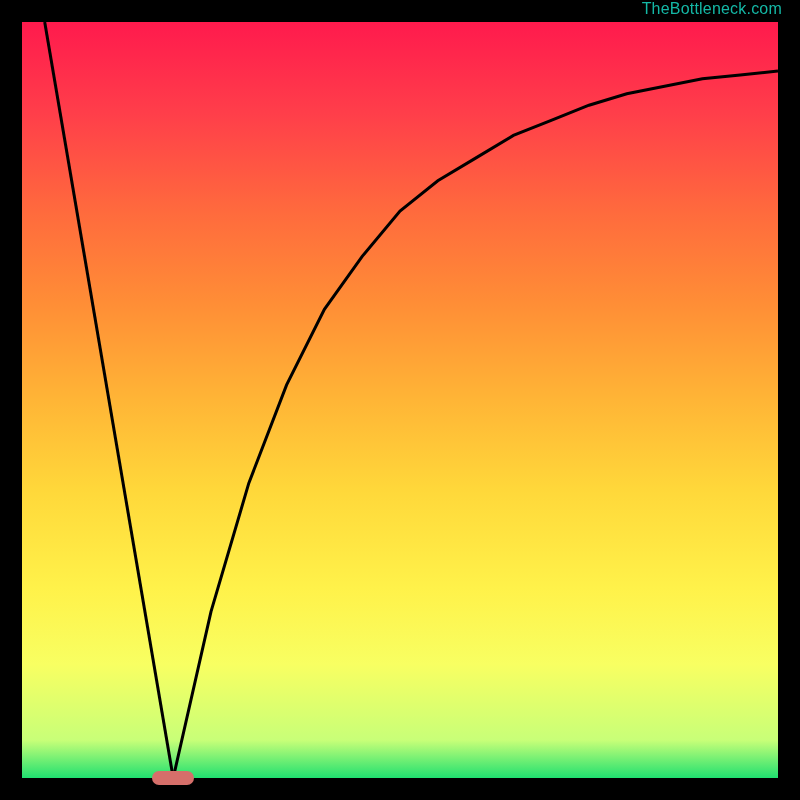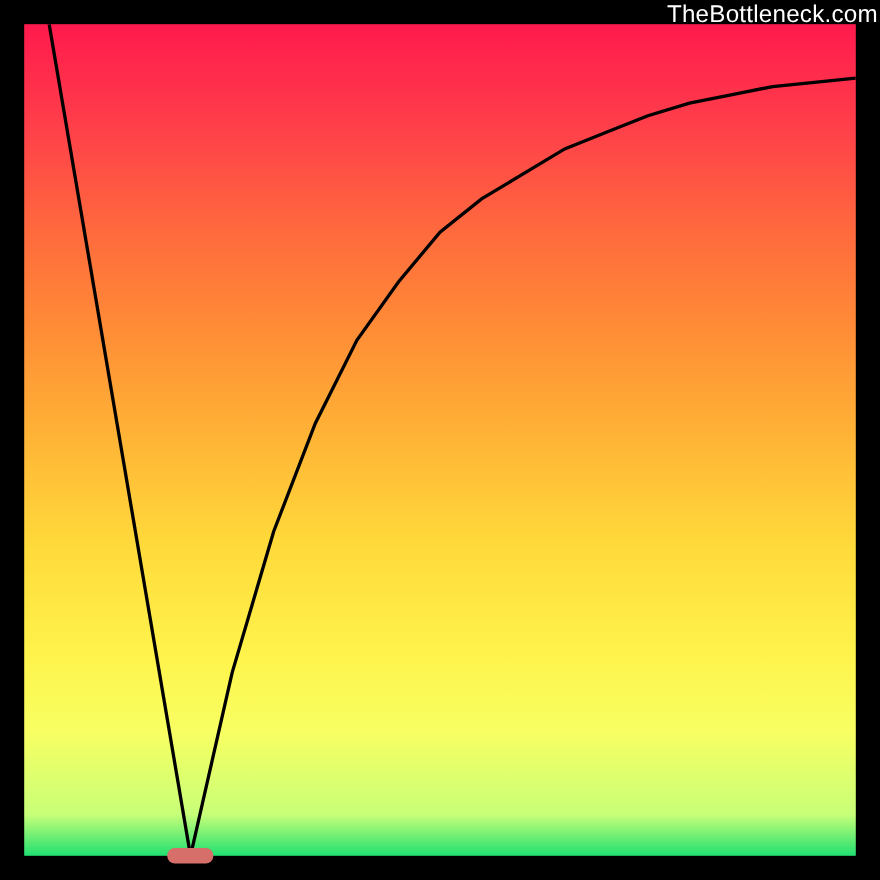--- a/index.html
+++ b/index.html
@@ -32,23 +32,23 @@
       #ffd83a 62%,
       #fff24a 75%,
       #f8ff62 85%,
       #c8ff78 95%,
       #20e070 100%
     );
   }
   .watermark {
     position: absolute;
     top: 0px;
-    right: 2px;
-    color: #ffffff;
-    font-size: 22px;
+    right: 18px;
+    color: #14b8a6;
+    font-size: 16px;
     letter-spacing: 0.2px;
     user-select: none;
   }
   svg.curves {
     position: absolute;
     inset: 0;
   }
   .marker {
     position: absolute;
     width: 42px;

